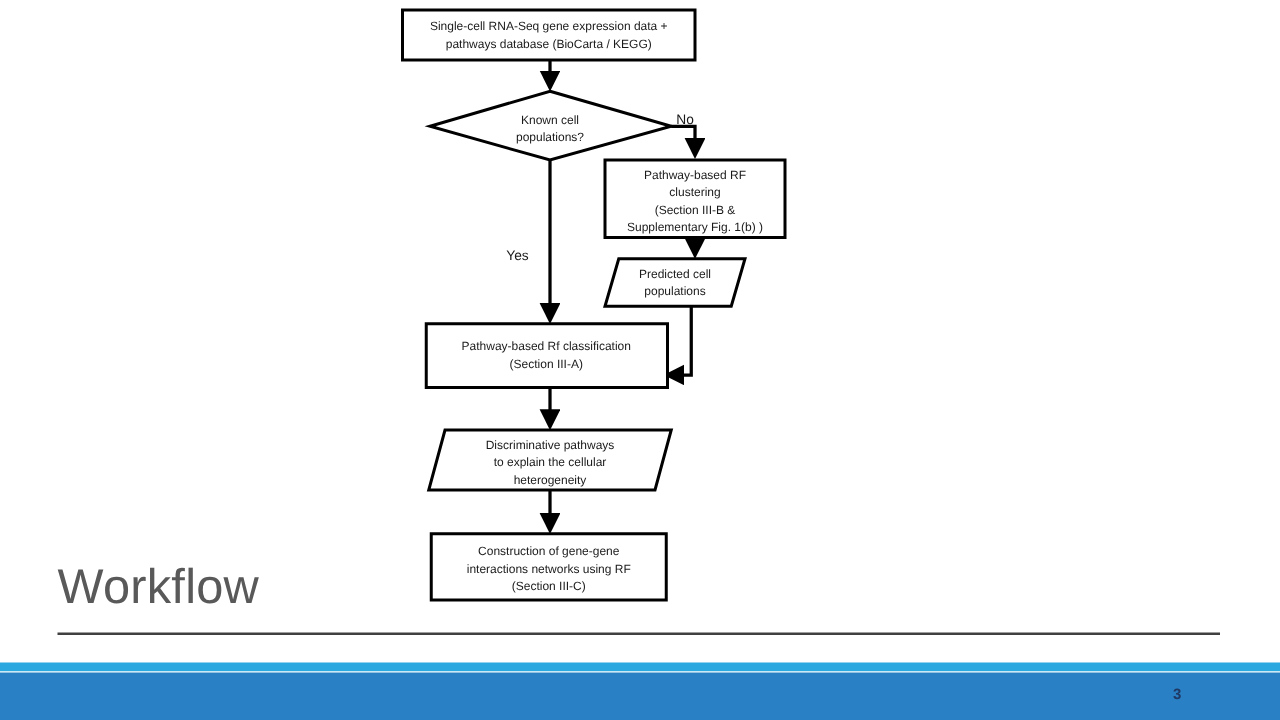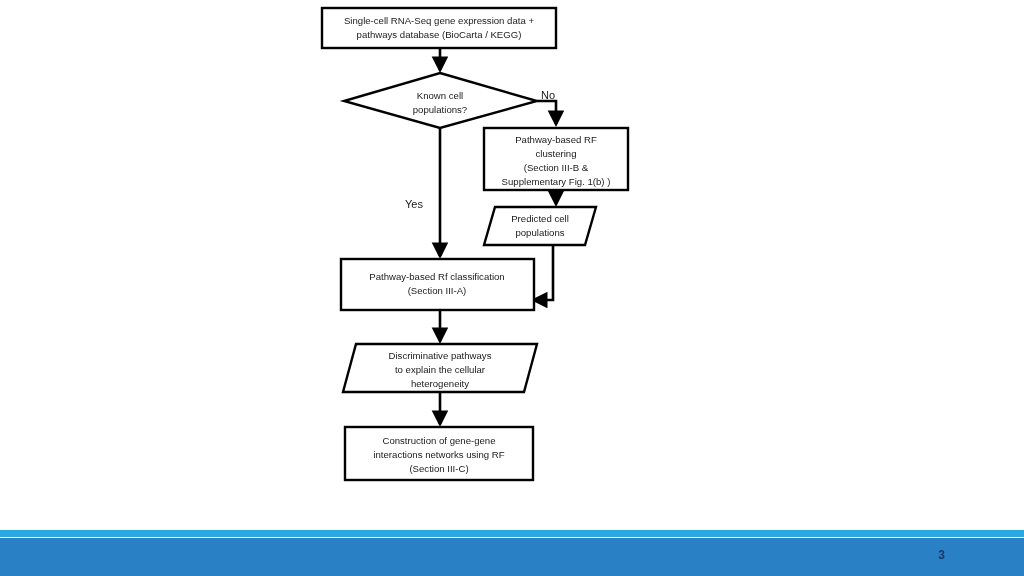--- a/index.html
+++ b/index.html
@@ -120,20 +120,24 @@
 
       <g>
         <rect class="node-shape" x="345" y="427" width="188" height="53"></rect>
         <text class="node-text" x="439" y="444">Construction of gene-gene</text>
         <text class="node-text" x="439" y="458">interactions networks using RF</text>
         <text class="node-text" x="439" y="472">(Section III-C)</text>
       </g>
     </svg>
   </div>
 
+  <div id="title-block">
+    <div id="slide-title">Workflow</div>
+    <div id="title-rule"></div>
+  </div>
 
   <div id="footer">
     <div id="footer-strip-top"></div>
     <div id="footer-band"></div>
     <div id="page-number">3</div>
   </div>
 
 </div>
 
 </body></html>

